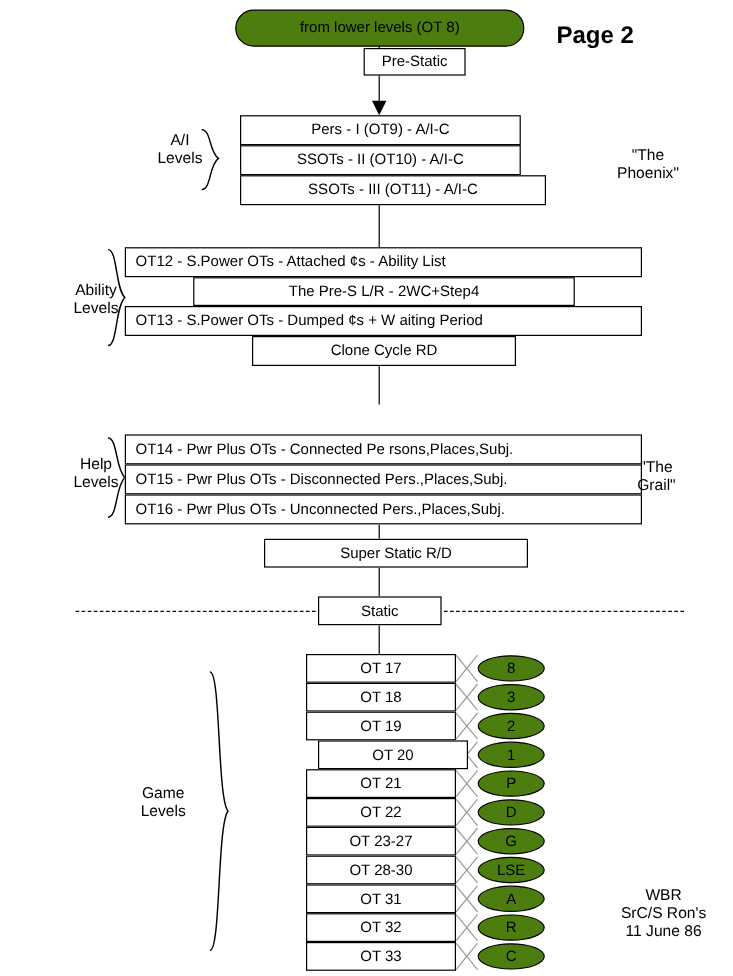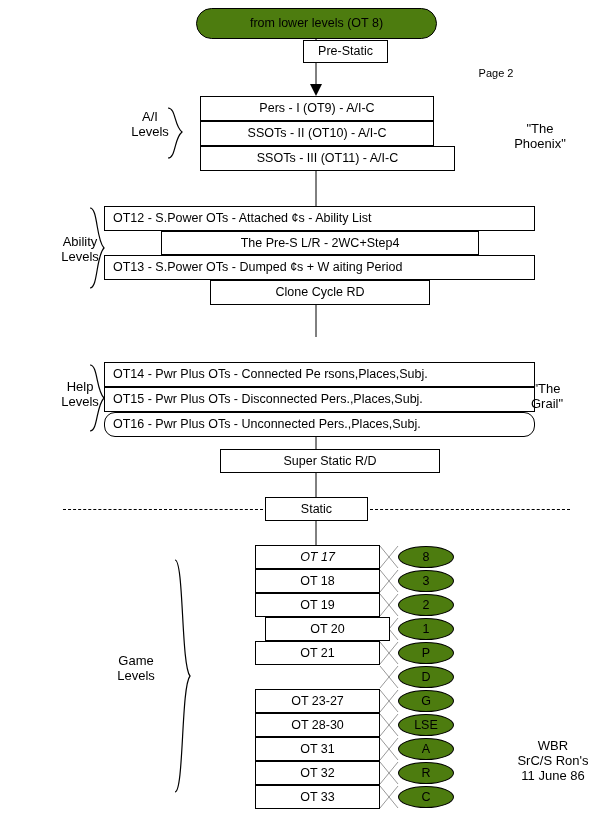--- a/index.html
+++ b/index.html
@@ -47,23 +47,22 @@
     white-space: nowrap;
   }
   .label {
     position: absolute;
     font-size: 13px;
     line-height: 1.15;
     white-space: pre;
     text-align: center;
   }
   .label.big {
-    font-size: 11px;
-    font-weight: normal;
-    margin-top: 48px;
+    font-size: 20px;
+    font-weight: bold;
   }
   .dashline {
     position: absolute;
     border-top: 1px dashed #000000;
     height: 0;
   }
   svg.overlay {
     position: absolute;
     left: 0; top: 0;
     width: 611px;
@@ -143,39 +142,40 @@
   <div class="box" style="left:161px; top:231px; width:318px; height:24px;">The Pre-S L/R - 2WC+Step4</div>
   <div class="box" style="left:104px; top:255px; width:431px; height:25px; justify-content:flex-start; padding-left:8px;">OT13 - S.Power OTs - Dumped ¢s + W  aiting Period</div>
   <div class="box" style="left:210px; top:280px; width:220px; height:25px;">Clone Cycle RD</div>
 
   <div class="label" style="left:42px; top:235px; width:76px;"><span>Ability
 Levels</span></div>
 
 
   <div class="box" style="left:104px; top:362px; width:431px; height:25px; justify-content:flex-start; padding-left:8px;">OT14 - Pwr Plus OTs - Connected Pe  rsons,Places,Subj.</div>
   <div class="box" style="left:104px; top:387px; width:431px; height:25px; justify-content:flex-start; padding-left:8px;">OT15 - Pwr Plus OTs - Disconnected   Pers.,Places,Subj.</div>
-  <div class="box" style="left:104px; top:412px; width:431px; height:25px; justify-content:flex-start; padding-left:8px;border-radius:11px;">OT16 - Pwr Plus OTs - Unconnected   Pers.,Places,Subj.</div>
+  <div class="box" style="left:104px; top:412px; width:431px; height:25px; justify-content:flex-start; padding-left:8px;">OT16 - Pwr Plus OTs - Unconnected   Pers.,Places,Subj.</div>
 
   <div class="label" style="left:42px; top:380px; width:76px;"><span>Help
 Levels</span></div>
   <div class="label" style="left:512px; top:382px; width:70px;"><span>"The
 Grail"</span></div>
 
   <div class="box" style="left:220px; top:449px; width:220px; height:24px;">Super Static R/D</div>
 
   <div class="dashline" style="left:63px; top:509px; width:200px;"></div>
   <div class="dashline" style="left:370px; top:509px; width:200px;"></div>
 
   <div class="box" style="left:265px; top:497px; width:103px; height:24px;">Static</div>
 
-  <div class="box" style="left:255px; top:545px; width:125px; height:24px;font-style:italic;">OT 17</div>
+  <div class="box" style="left:255px; top:545px; width:125px; height:24px;">OT 17</div>
   <div class="box" style="left:255px; top:569px; width:125px; height:24px;">OT 18</div>
   <div class="box" style="left:255px; top:593px; width:125px; height:24px;">OT 19</div>
   <div class="box" style="left:265px; top:617px; width:125px; height:24px;">OT 20</div>
   <div class="box" style="left:255px; top:641px; width:125px; height:24px;">OT 21</div>
+  <div class="box" style="left:255px; top:665px; width:125px; height:24px;">OT 22</div>
   <div class="box" style="left:255px; top:689px; width:125px; height:24px;">OT 23-27</div>
   <div class="box" style="left:255px; top:713px; width:125px; height:24px;">OT 28-30</div>
   <div class="box" style="left:255px; top:737px; width:125px; height:24px;">OT 31</div>
   <div class="box" style="left:255px; top:761px; width:125px; height:24px;">OT 32</div>
   <div class="box" style="left:255px; top:785px; width:125px; height:24px;">OT 33</div>
 
   <div class="ellipse" style="left:398px; top:546px; width:56px; height:22px;">8</div>
   <div class="ellipse" style="left:398px; top:570px; width:56px; height:22px;">3</div>
   <div class="ellipse" style="left:398px; top:594px; width:56px; height:22px;">2</div>
   <div class="ellipse" style="left:398px; top:618px; width:56px; height:22px;">1</div>

